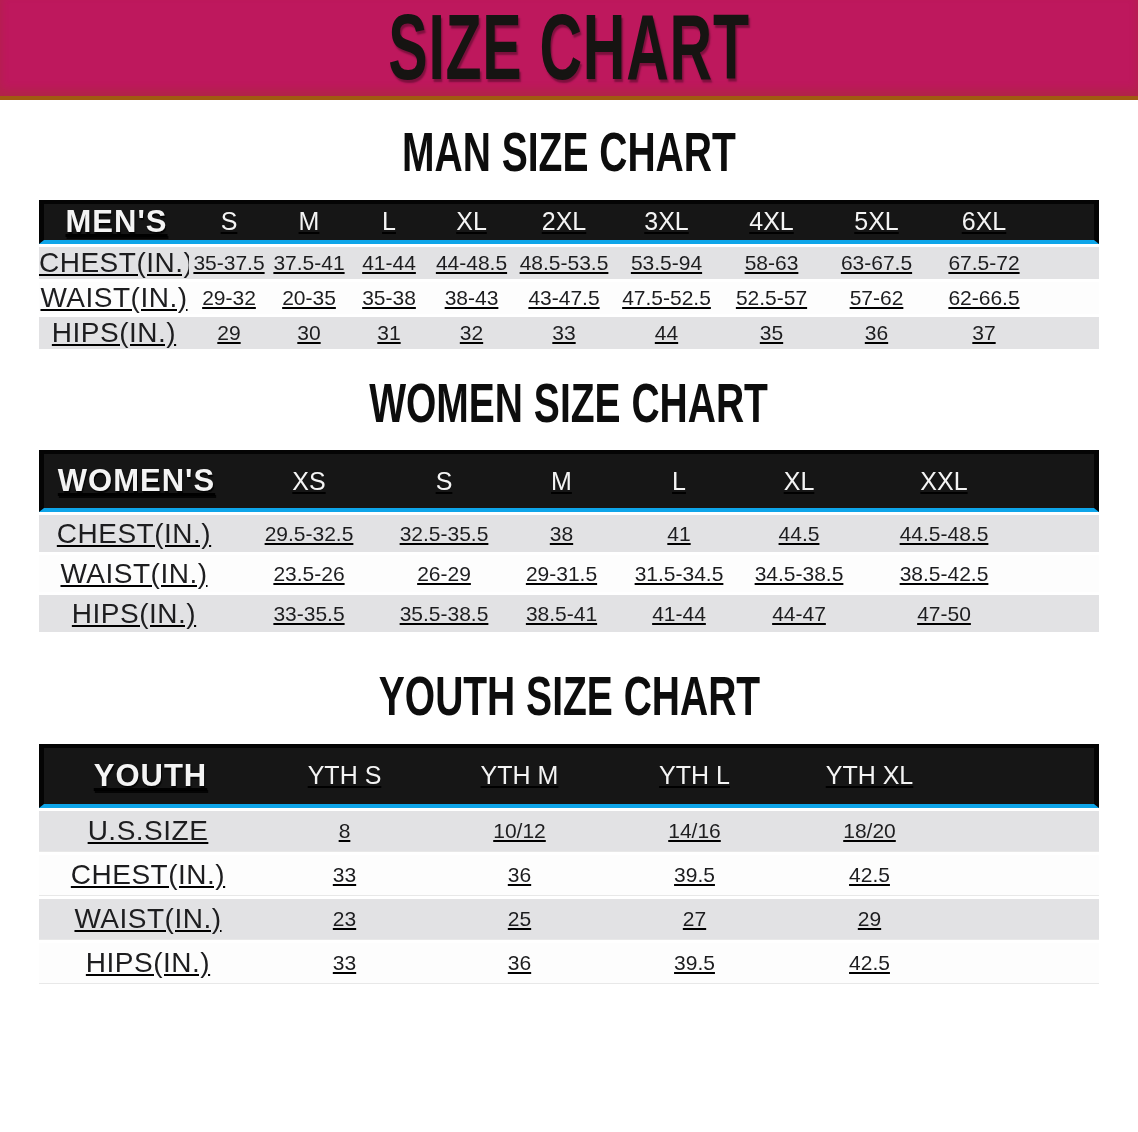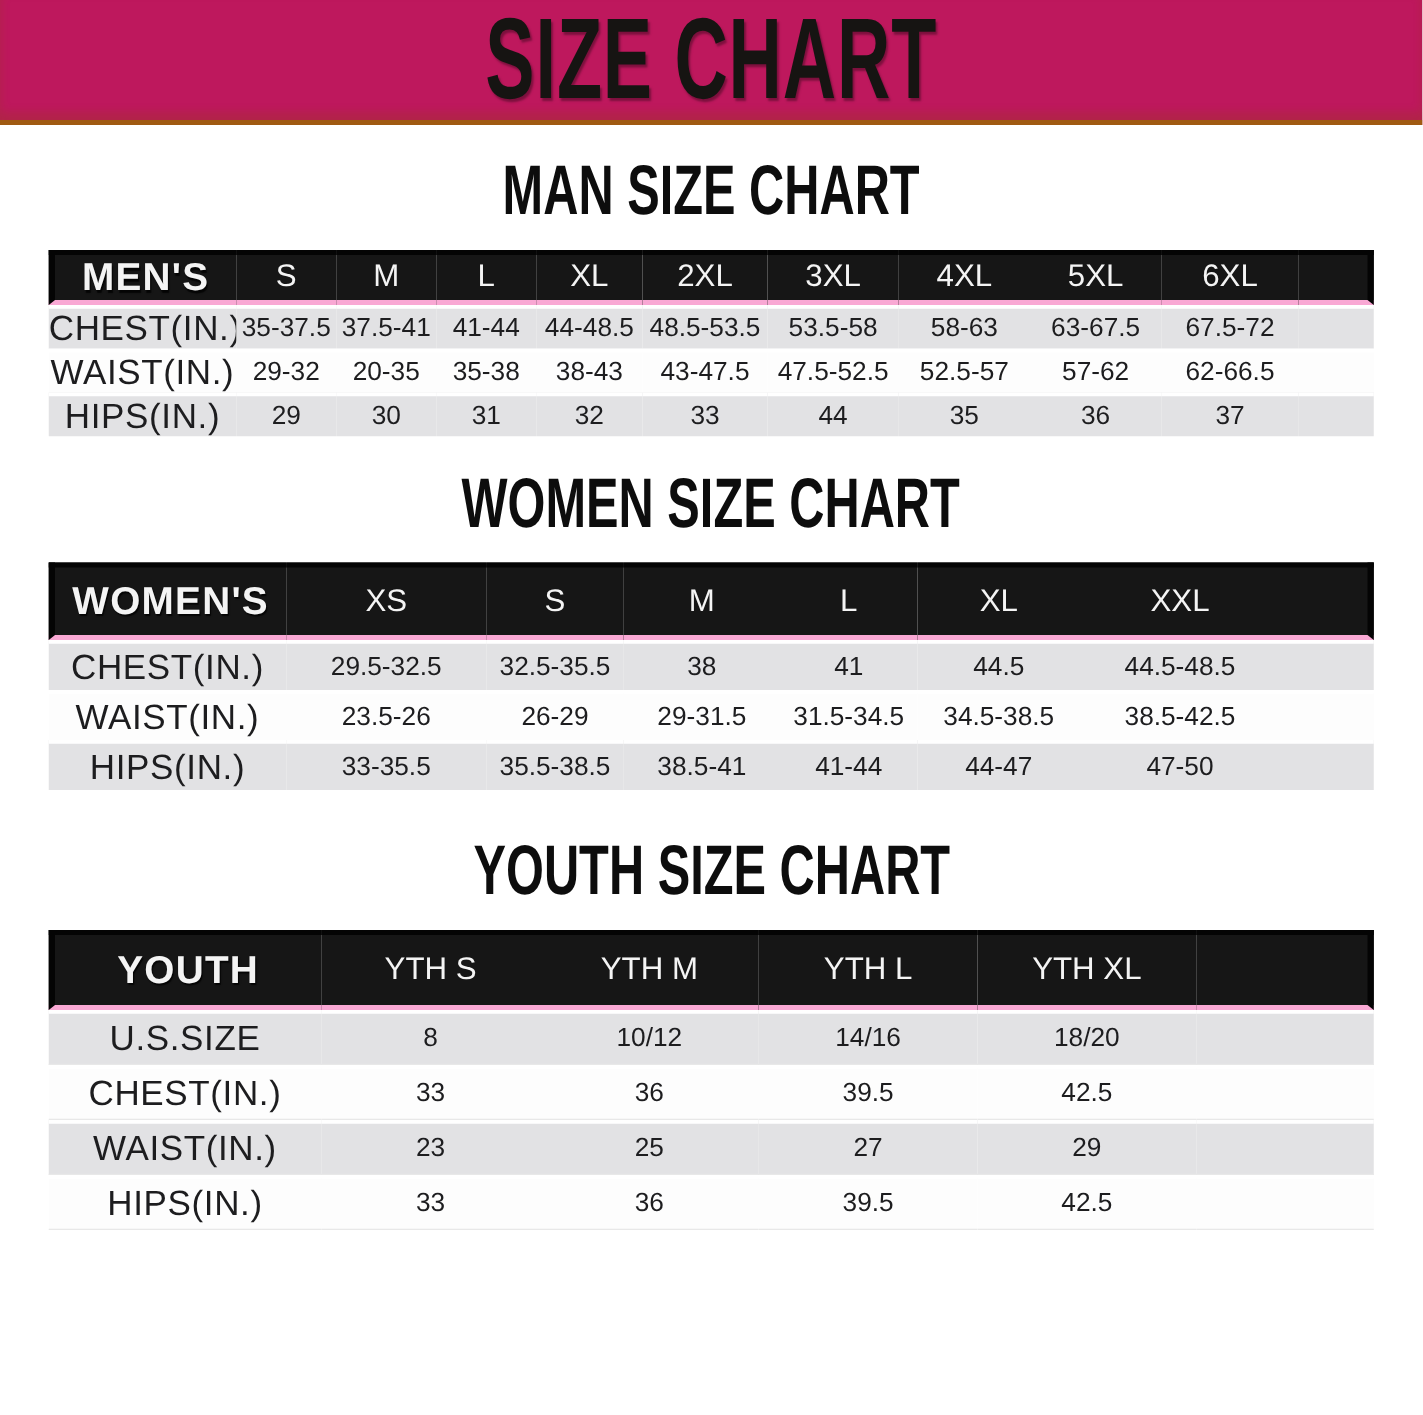--- a/index.html
+++ b/index.html
@@ -20,21 +20,21 @@
   .banner-title {
     display: inline-block;
     font-size: 82px; font-weight: bold; color: #161412;
     letter-spacing: 1px;
     transform: scale(.72, 1.12);
     transform-origin: center;
     text-shadow: 2px 2px 2px rgba(0,0,0,.35);
     white-space: nowrap;
   }
   
-  .size-section { text-align: center; }
+  .size-section { text-align: center; text-decoration: underline; }
   .section-heading {
     display: inline-block;
     font-size: 50px; font-weight: bold; color: #0d0d0d;
     line-height: 1.15;
     transform: scale(.78, 1.12);
     transform-origin: center;
     white-space: nowrap;
   }
   .sec-men    .section-heading { margin: 24px 0 18px; }
   .sec-women  .section-heading { margin: 26px 0 18px; }
@@ -49,21 +49,21 @@
   table.size-table th, table.size-table td {
     text-align: center; vertical-align: middle;
     padding: 0; overflow: hidden; white-space: nowrap;
   }
   thead th {
     background: #161616;
     color: #f4f4f4;
     font-weight: normal;
     font-size: 25px;
     border-top: 4px solid #040404;
-    border-bottom: 4px solid #f9a8d4;
+    border-bottom: 4px solid #0ea5e9;
   }
   thead th:first-child { border-left: 5px solid #040404; }
   thead th:last-child  { border-right: 5px solid #040404; }
   thead th.tbl-label {
     font-weight: bold; font-size: 31px; letter-spacing: 1px;
     text-shadow: 1px 2px 1px rgba(0,0,0,.8);
   }
   .sec-men   thead tr { height: 44px; }
   .sec-women thead tr { height: 62px; }
   .sec-youth thead tr { height: 64px; }
@@ -127,21 +127,21 @@
         </tr>
       </thead>
       <tbody>
         <tr>
           <td class="row-label">CHEST(IN.)</td>
           <td>35-37.5</td>
           <td>37.5-41</td>
           <td>41-44</td>
           <td>44-48.5</td>
           <td>48.5-53.5</td>
-          <td>53.5-58</td>
+          <td>53.5-94</td>
           <td>58-63</td>
           <td>63-67.5</td>
           <td>67.5-72</td>
           <td></td>
         </tr>
         <tr>
           <td class="row-label">WAIST(IN.)</td>
           <td>29-32</td>
           <td>20-35</td>
           <td>35-38</td>

